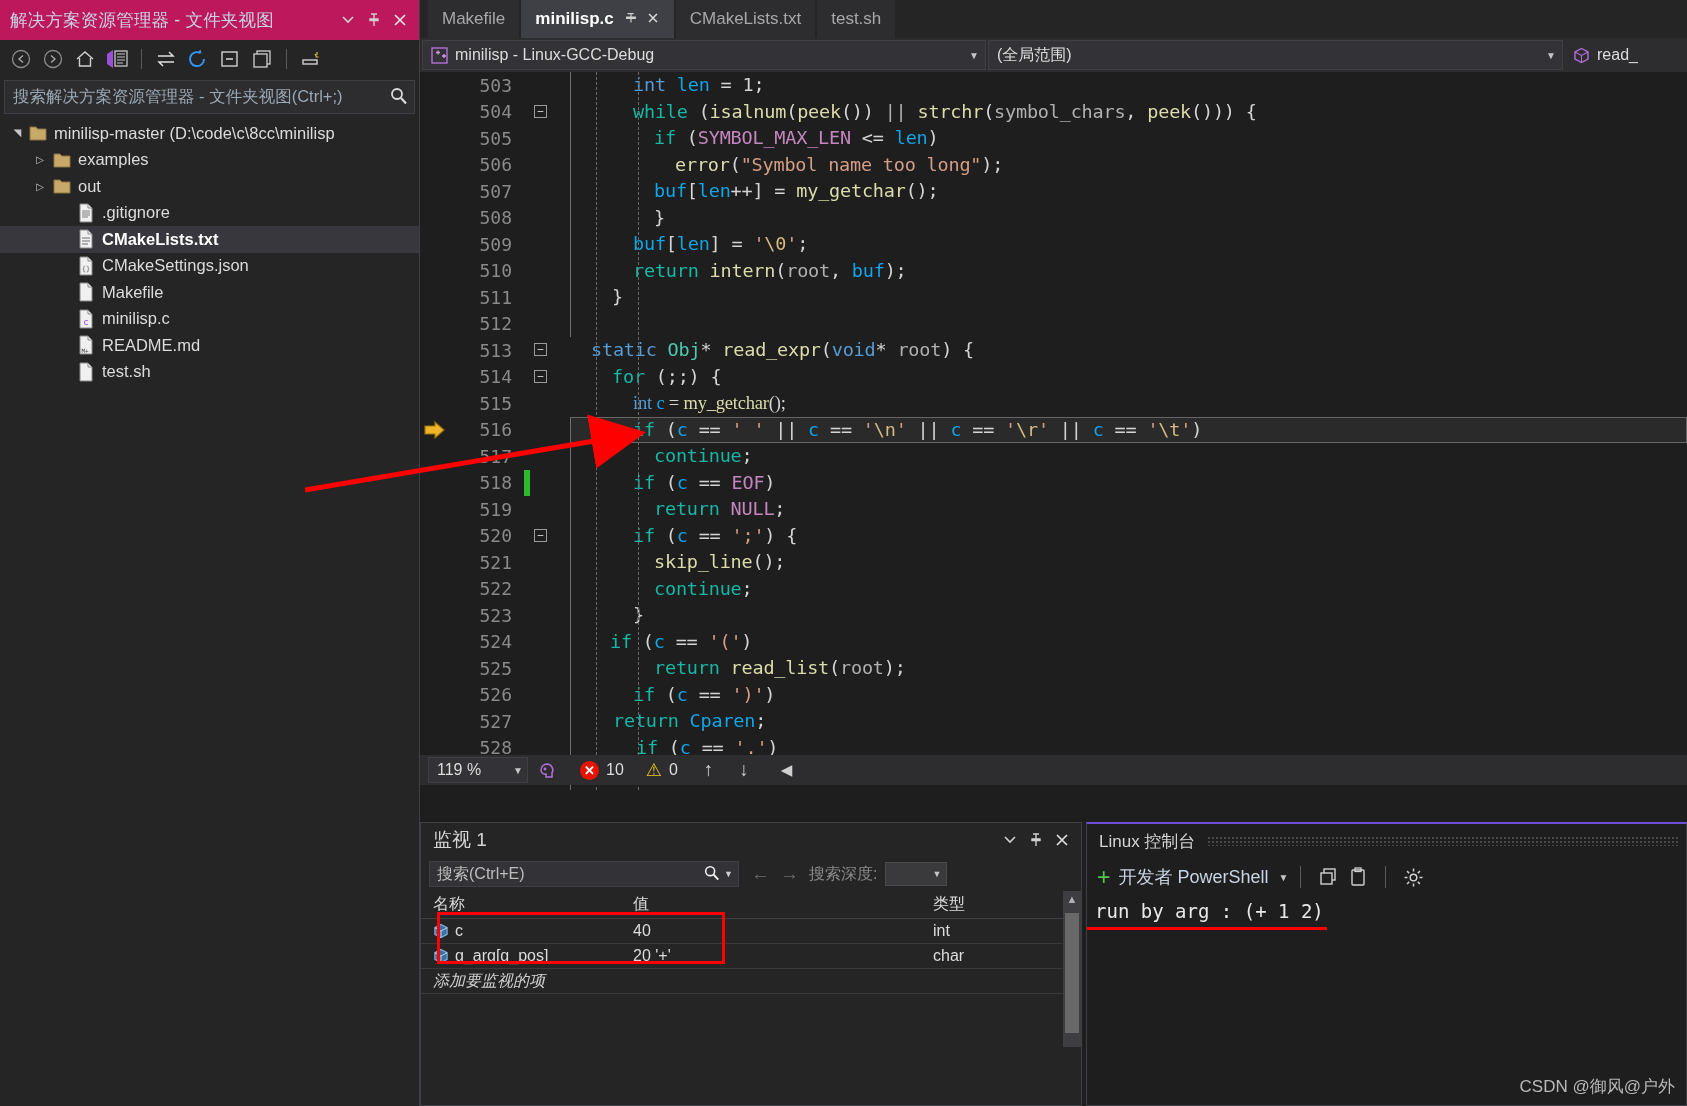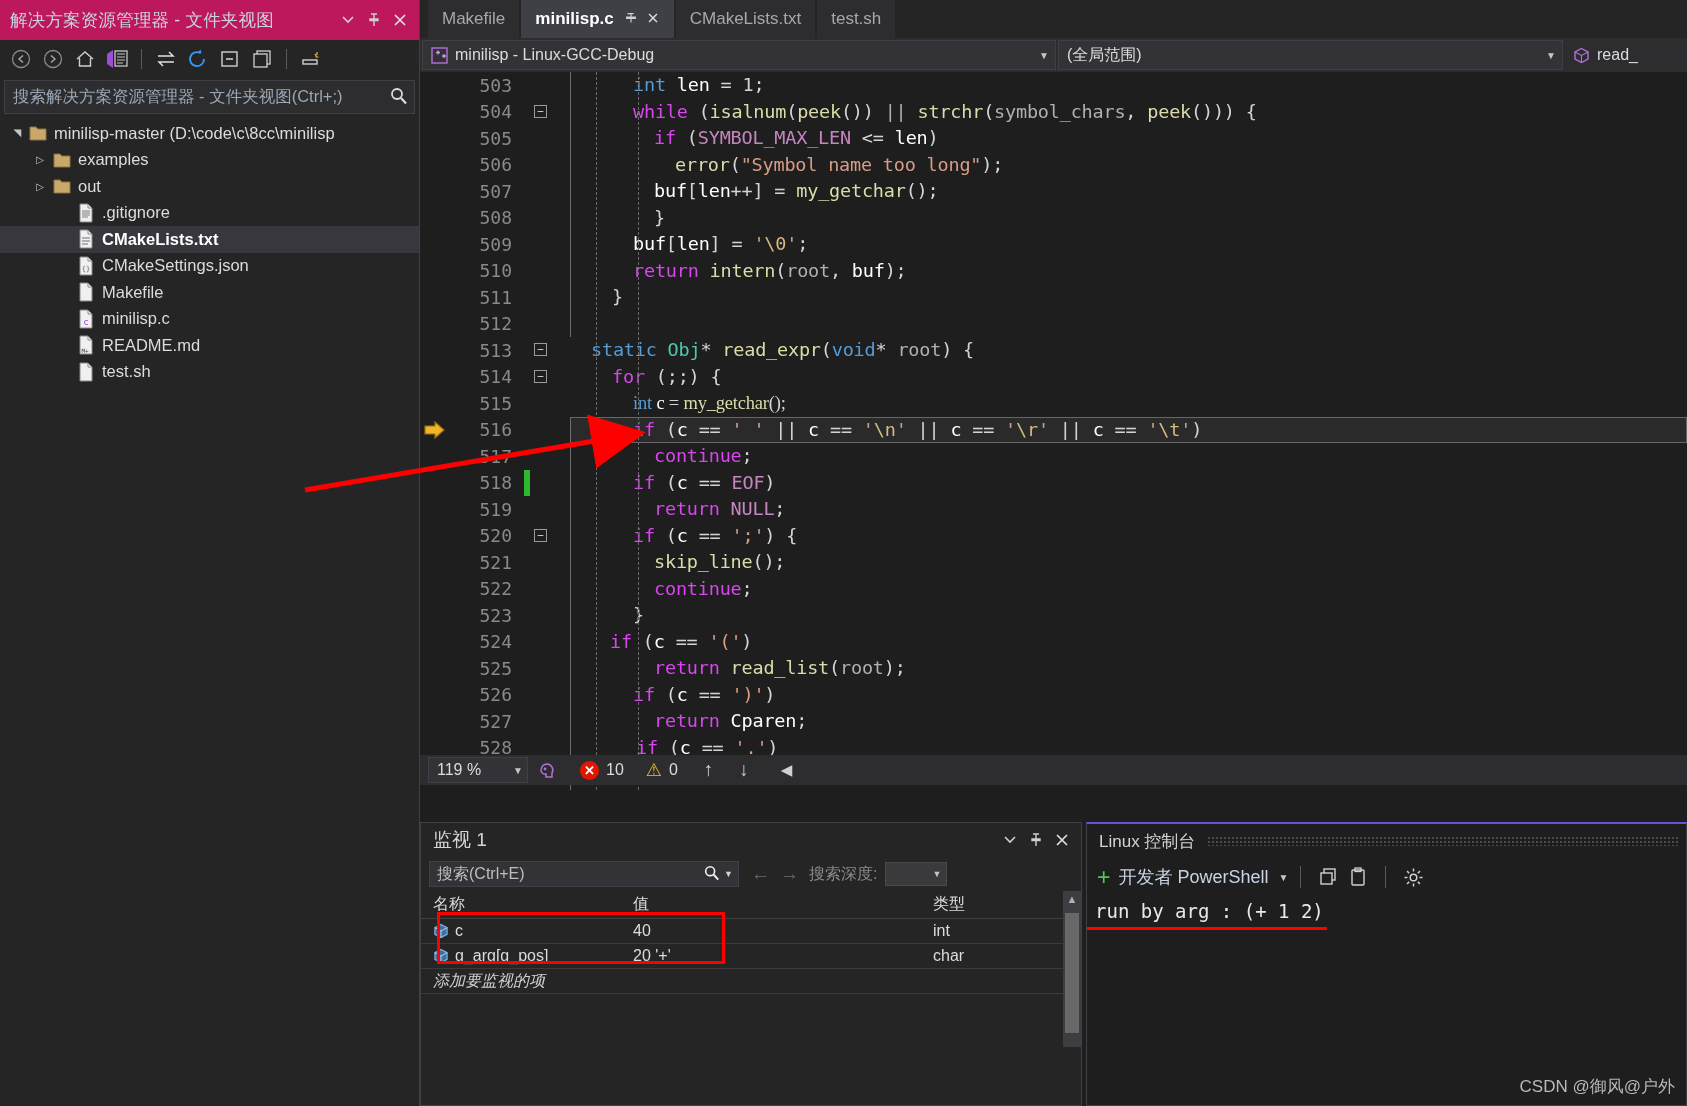--- a/index.html
+++ b/index.html
@@ -74,21 +74,21 @@
   .tab .tabicon { margin-left: 10px; color: #c5c5c5; font-size: 13px; width: 14px; text-align: center; }
   .tab .tabclose { margin-left: 8px; color: #d0d0d0; font-size: 15px; }
 
   
   .navbar { height: 34px; background: #2d2d30; display: flex; align-items: stretch; padding: 2px 2px; gap: 2px; }
   .nav-combo {
     background: #333337; border: 1px solid #3f3f46; display: flex; align-items: center;
     padding: 0 6px 0 8px; color: #dcdcdc; font-size: 16px; white-space: nowrap;
   }
   .nav-combo .caret { margin-left: auto; padding-left: 12px; font-size: 10px; color: #c5c5c5; }
-  #nav-scope { width: 634px; text-align: right; }
+  #nav-scope { width: 564px; text-align: right; }
   #nav-global { flex: 1; min-width: 0; }
   #nav-member { width: 120px; border: none; background: transparent; }
 
   
   .editor {
     position: absolute; left: 0; top: 72px; right: 0; height: 718px;
     background: #1e1e1e; overflow: hidden;
     font-family: "DejaVu Sans Mono", monospace;
   }
   .ed-row { position: relative; height: 26.5px; display: flex; align-items: center; white-space: pre; }
@@ -105,25 +105,25 @@
     position: absolute; left: 12px; top: 6px; width: 13px; height: 13px;
     border: 1px solid #9a9a9a; color: #d0d0d0; font-size: 11px; line-height: 11px;
     text-align: center; background: #1e1e1e;
   }
   .arrow-cur {
     position: absolute; left: 4px; top: 3px; width: 20px; height: 20px;
     color: #f0b429; font-size: 19px; line-height: 19px;
   }
 
   
-  .k  { color: #d946ef; }  
+  .k  { color: #14b8a6; }  
   .kb { color: #569cd6; }  
   .t  { color: #4ec9b0; }  
   .f  { color: #dcdcaa; }  
-  .v  { color: #ffffff; }  
+  .v  { color: #0ea5e9; }  
   .s  { color: #d69d85; }  
   .m  { color: #c586c0; }  
   .p  { color: #d4d4d4; }  
   .g  { color: #b0b0b0; }  
   .esc{ color: #d7ba7d; }
 
   
   .ed-status {
     position: absolute; left: 0; top: 755px; right: 0; height: 30px;
     background: #2d2d30; display: flex; align-items: center; font-size: 16px; color: #dcdcdc;
@@ -478,21 +478,21 @@
         <div class="ed-row"><div class="ed-margin"></div><div class="ed-num">517</div><div class="ed-glyphs"></div><div class="ed-code" style="padding-left: 84px; height: 26.5px; line-height: 26.5px;"><span class="k">continue</span><span class="p">;</span></div></div>
         <div class="ed-row"><div class="ed-margin"></div><div class="ed-num">518</div><div class="ed-glyphs"><span class="changebar" style="left: 2px;"></span></div><div class="ed-code" style="padding-left: 63px; height: 26.5px; line-height: 26.5px;"><span class="k">if</span><span class="p"> (</span><span class="v">c</span><span class="p"> == </span><span class="m">EOF</span><span class="p">)</span></div></div>
         <div class="ed-row"><div class="ed-margin"></div><div class="ed-num">519</div><div class="ed-glyphs"></div><div class="ed-code" style="padding-left: 84px; height: 26.5px; line-height: 26.5px;"><span class="k">return</span><span class="p"> </span><span class="m">NULL</span><span class="p">;</span></div></div>
         <div class="ed-row"><div class="ed-margin"></div><div class="ed-num">520</div><div class="ed-glyphs"><span class="fold" style="left: 12px;">−</span></div><div class="ed-code" style="padding-left: 63px; height: 26.5px; line-height: 26.5px;"><span class="k">if</span><span class="p"> (</span><span class="v">c</span><span class="p"> == </span><span class="s">';'</span><span class="p">) {</span></div></div>
         <div class="ed-row"><div class="ed-margin"></div><div class="ed-num">521</div><div class="ed-glyphs"></div><div class="ed-code" style="padding-left: 84px; height: 26.5px; line-height: 26.5px;"><span class="f">skip_line</span><span class="p">();</span></div></div>
         <div class="ed-row"><div class="ed-margin"></div><div class="ed-num">522</div><div class="ed-glyphs"></div><div class="ed-code" style="padding-left: 84px; height: 26.5px; line-height: 26.5px;"><span class="k">continue</span><span class="p">;</span></div></div>
         <div class="ed-row"><div class="ed-margin"></div><div class="ed-num">523</div><div class="ed-glyphs"></div><div class="ed-code" style="padding-left: 63px; height: 26.5px; line-height: 26.5px;"><span class="p">}</span></div></div>
         <div class="ed-row"><div class="ed-margin"></div><div class="ed-num">524</div><div class="ed-glyphs"></div><div class="ed-code" style="padding-left: 40px; height: 26.5px; line-height: 26.5px;"><span class="k">if</span><span class="p"> (</span><span class="v">c</span><span class="p"> == </span><span class="s">'('</span><span class="p">)</span></div></div>
         <div class="ed-row"><div class="ed-margin"></div><div class="ed-num">525</div><div class="ed-glyphs"></div><div class="ed-code" style="padding-left: 84px; height: 26.5px; line-height: 26.5px;"><span class="k">return</span><span class="p"> </span><span class="f">read_list</span><span class="p">(</span><span class="g">root</span><span class="p">);</span></div></div>
         <div class="ed-row"><div class="ed-margin"></div><div class="ed-num">526</div><div class="ed-glyphs"></div><div class="ed-code" style="padding-left: 63px; height: 26.5px; line-height: 26.5px;"><span class="k">if</span><span class="p"> (</span><span class="v">c</span><span class="p"> == </span><span class="s">')'</span><span class="p">)</span></div></div>
-        <div class="ed-row"><div class="ed-margin"></div><div class="ed-num">527</div><div class="ed-glyphs"></div><div class="ed-code" style="padding-left: 84px; height: 26.5px; line-height: 26.5px;"><span class="k">return</span><span class="p"> </span><span class="v">Cparen</span><span class="p">;</span></div></div>
+        <div class="ed-row"><div class="ed-margin"></div><div class="ed-num">527</div><div class="ed-glyphs"></div><div class="ed-code" style="padding-left: 43px; height: 26.5px; line-height: 26.5px;"><span class="k">return</span><span class="p"> </span><span class="v">Cparen</span><span class="p">;</span></div></div>
         <div class="ed-row"><div class="ed-margin"></div><div class="ed-num">528</div><div class="ed-glyphs"></div><div class="ed-code" style="padding-left: 66px; height: 26.5px; line-height: 26.5px;"><span class="k">if</span><span class="p"> (</span><span class="v">c</span><span class="p"> == </span><span class="s">'.'</span><span class="p">)</span></div></div>
         <div class="ed-row"><div class="ed-margin"></div><div class="ed-num">529</div><div class="ed-glyphs"></div><div class="ed-code" style="padding-left: 84px; height: 26.5px; line-height: 26.5px;"><span class="k">return</span><span class="p"> </span><span class="v">Dot</span><span class="p">;</span></div></div>
         <div style="position: absolute; left: 150px; top: 0px; width: 1px; height: 265px; background: rgb(111, 111, 111);"></div>
         <div style="position: absolute; left: 150px; top: 345px; width: 1px; height: 373px; background: rgb(111, 111, 111);"></div>
         <div style="position: absolute; left: 176px; top: 0px; width: 0px; height: 718px; border-left: 1px dashed rgb(106, 106, 106);"></div>
         <div style="position: absolute; left: 218px; top: 0px; width: 0px; height: 718px; border-left: 1px dashed rgb(106, 106, 106);"></div>
       </div>
 
     <div class="ed-status">
       <div class="zoombox">

